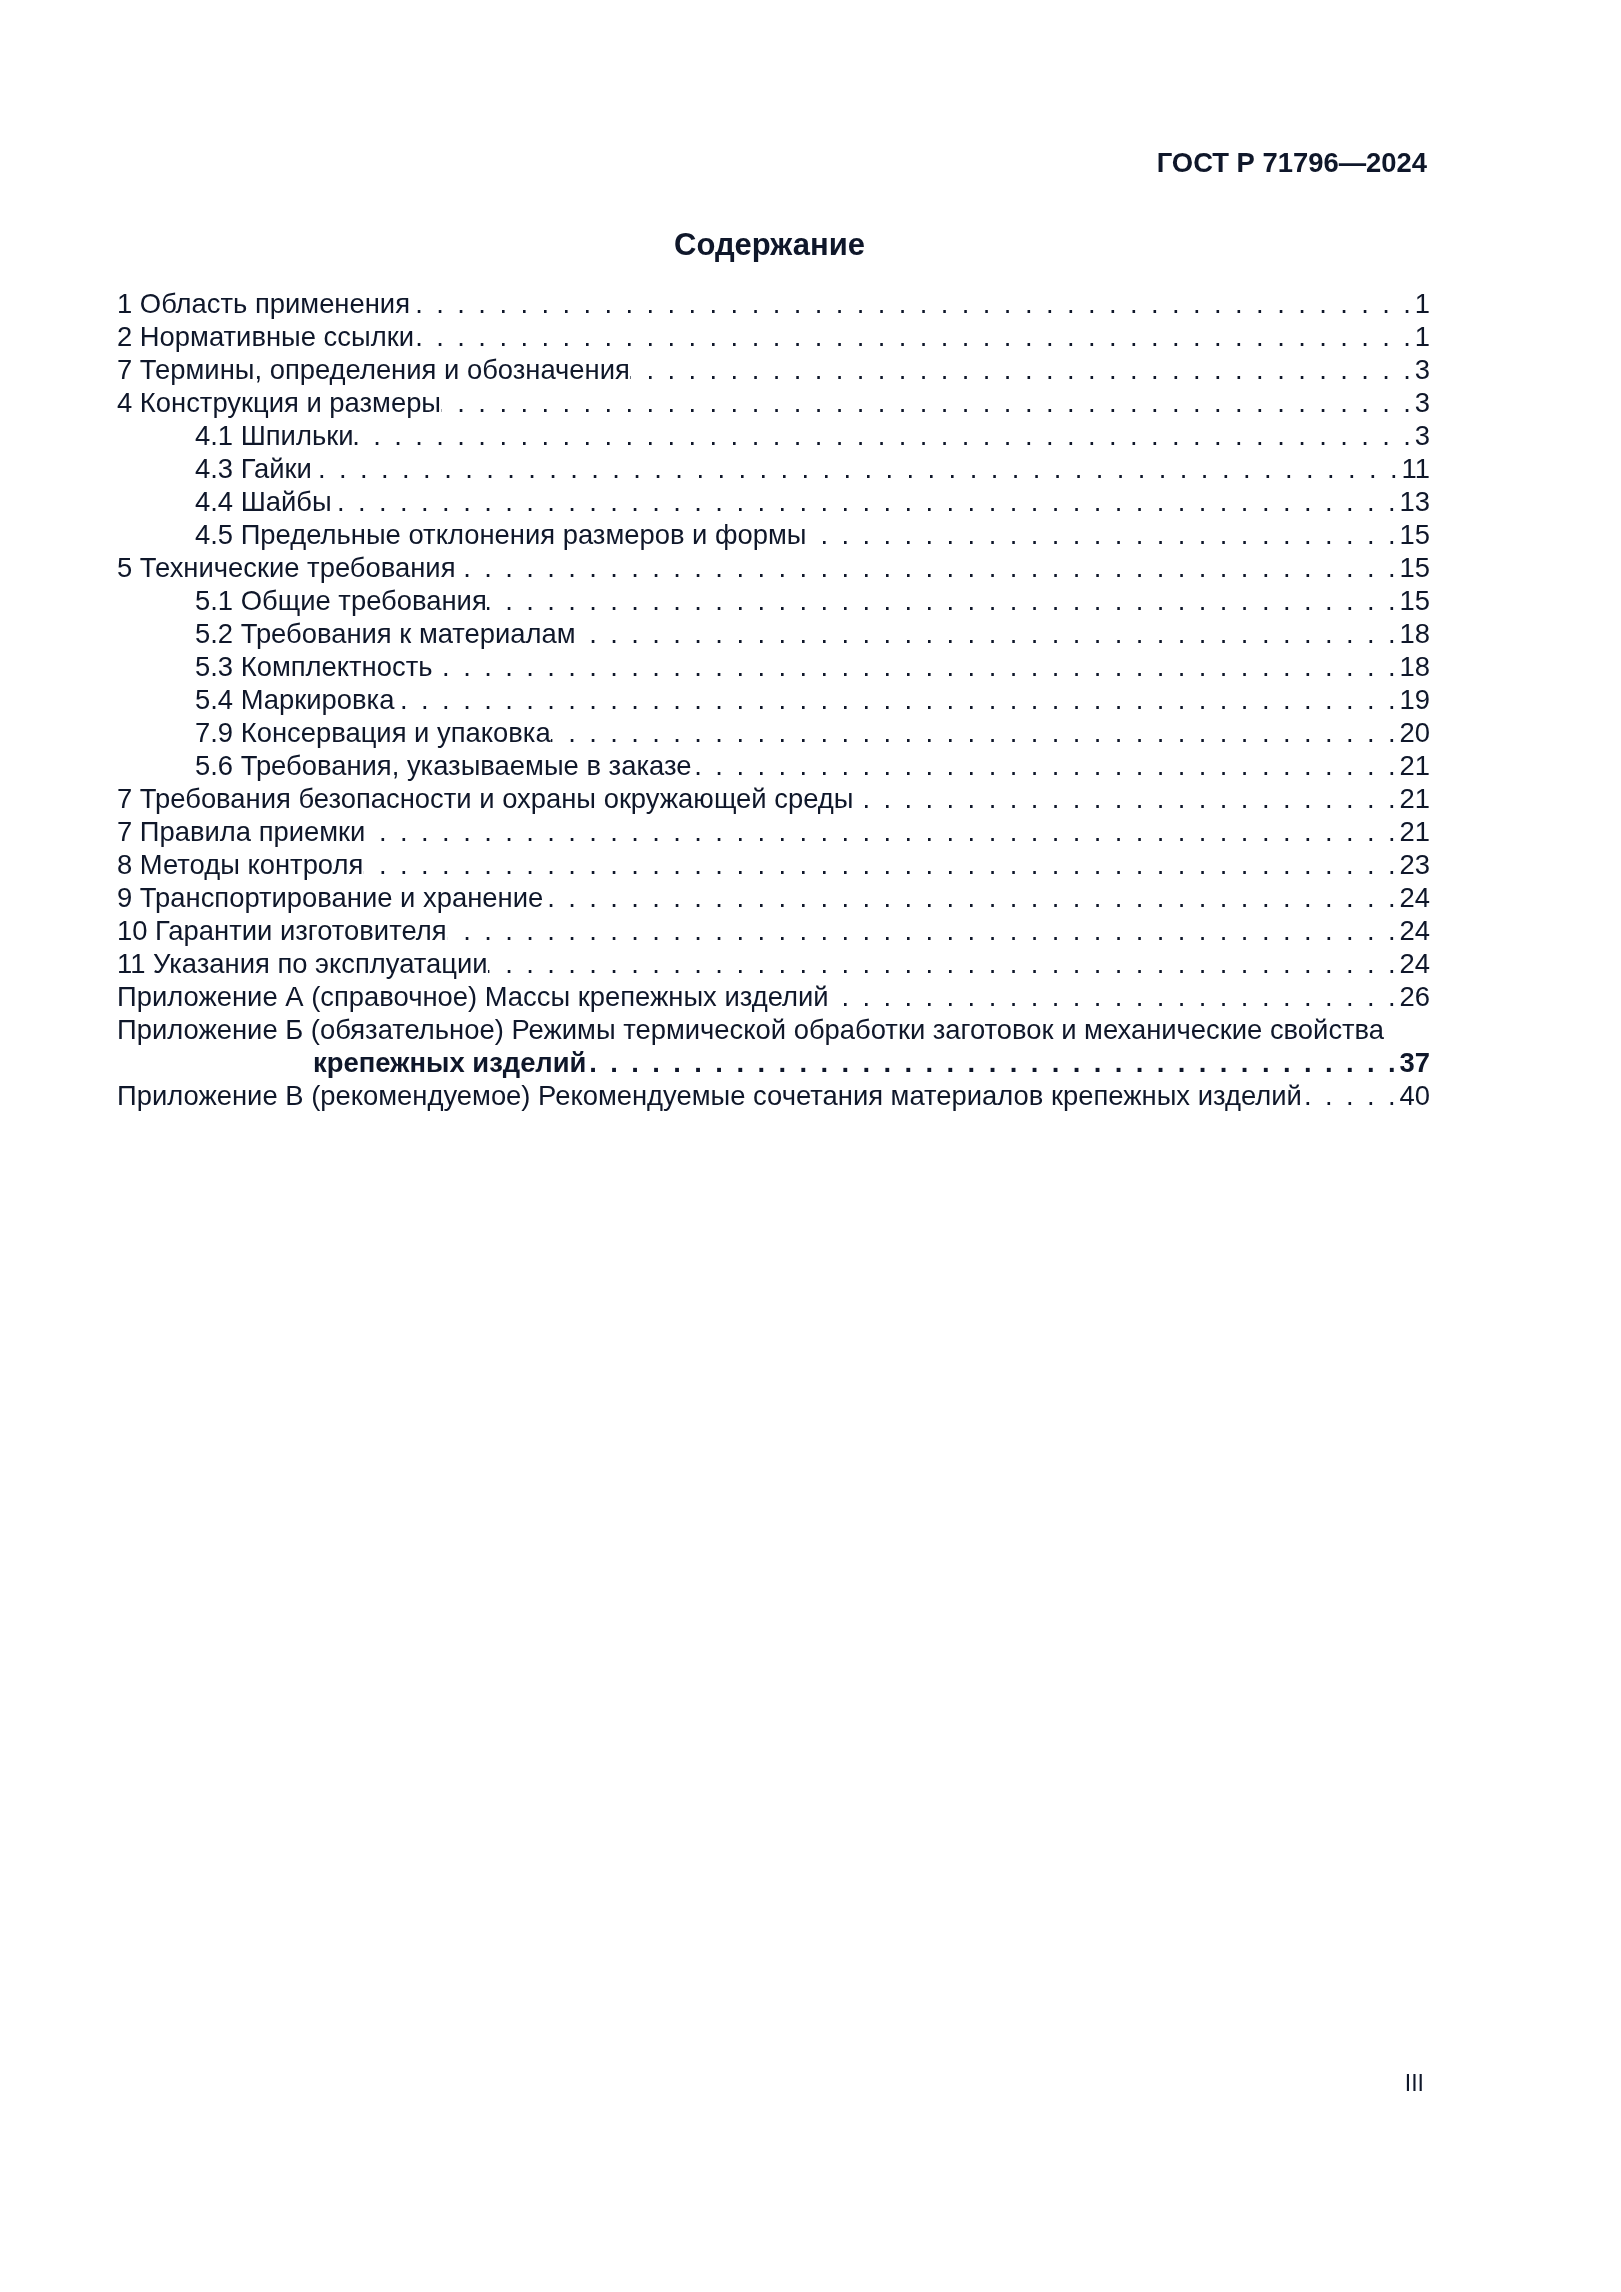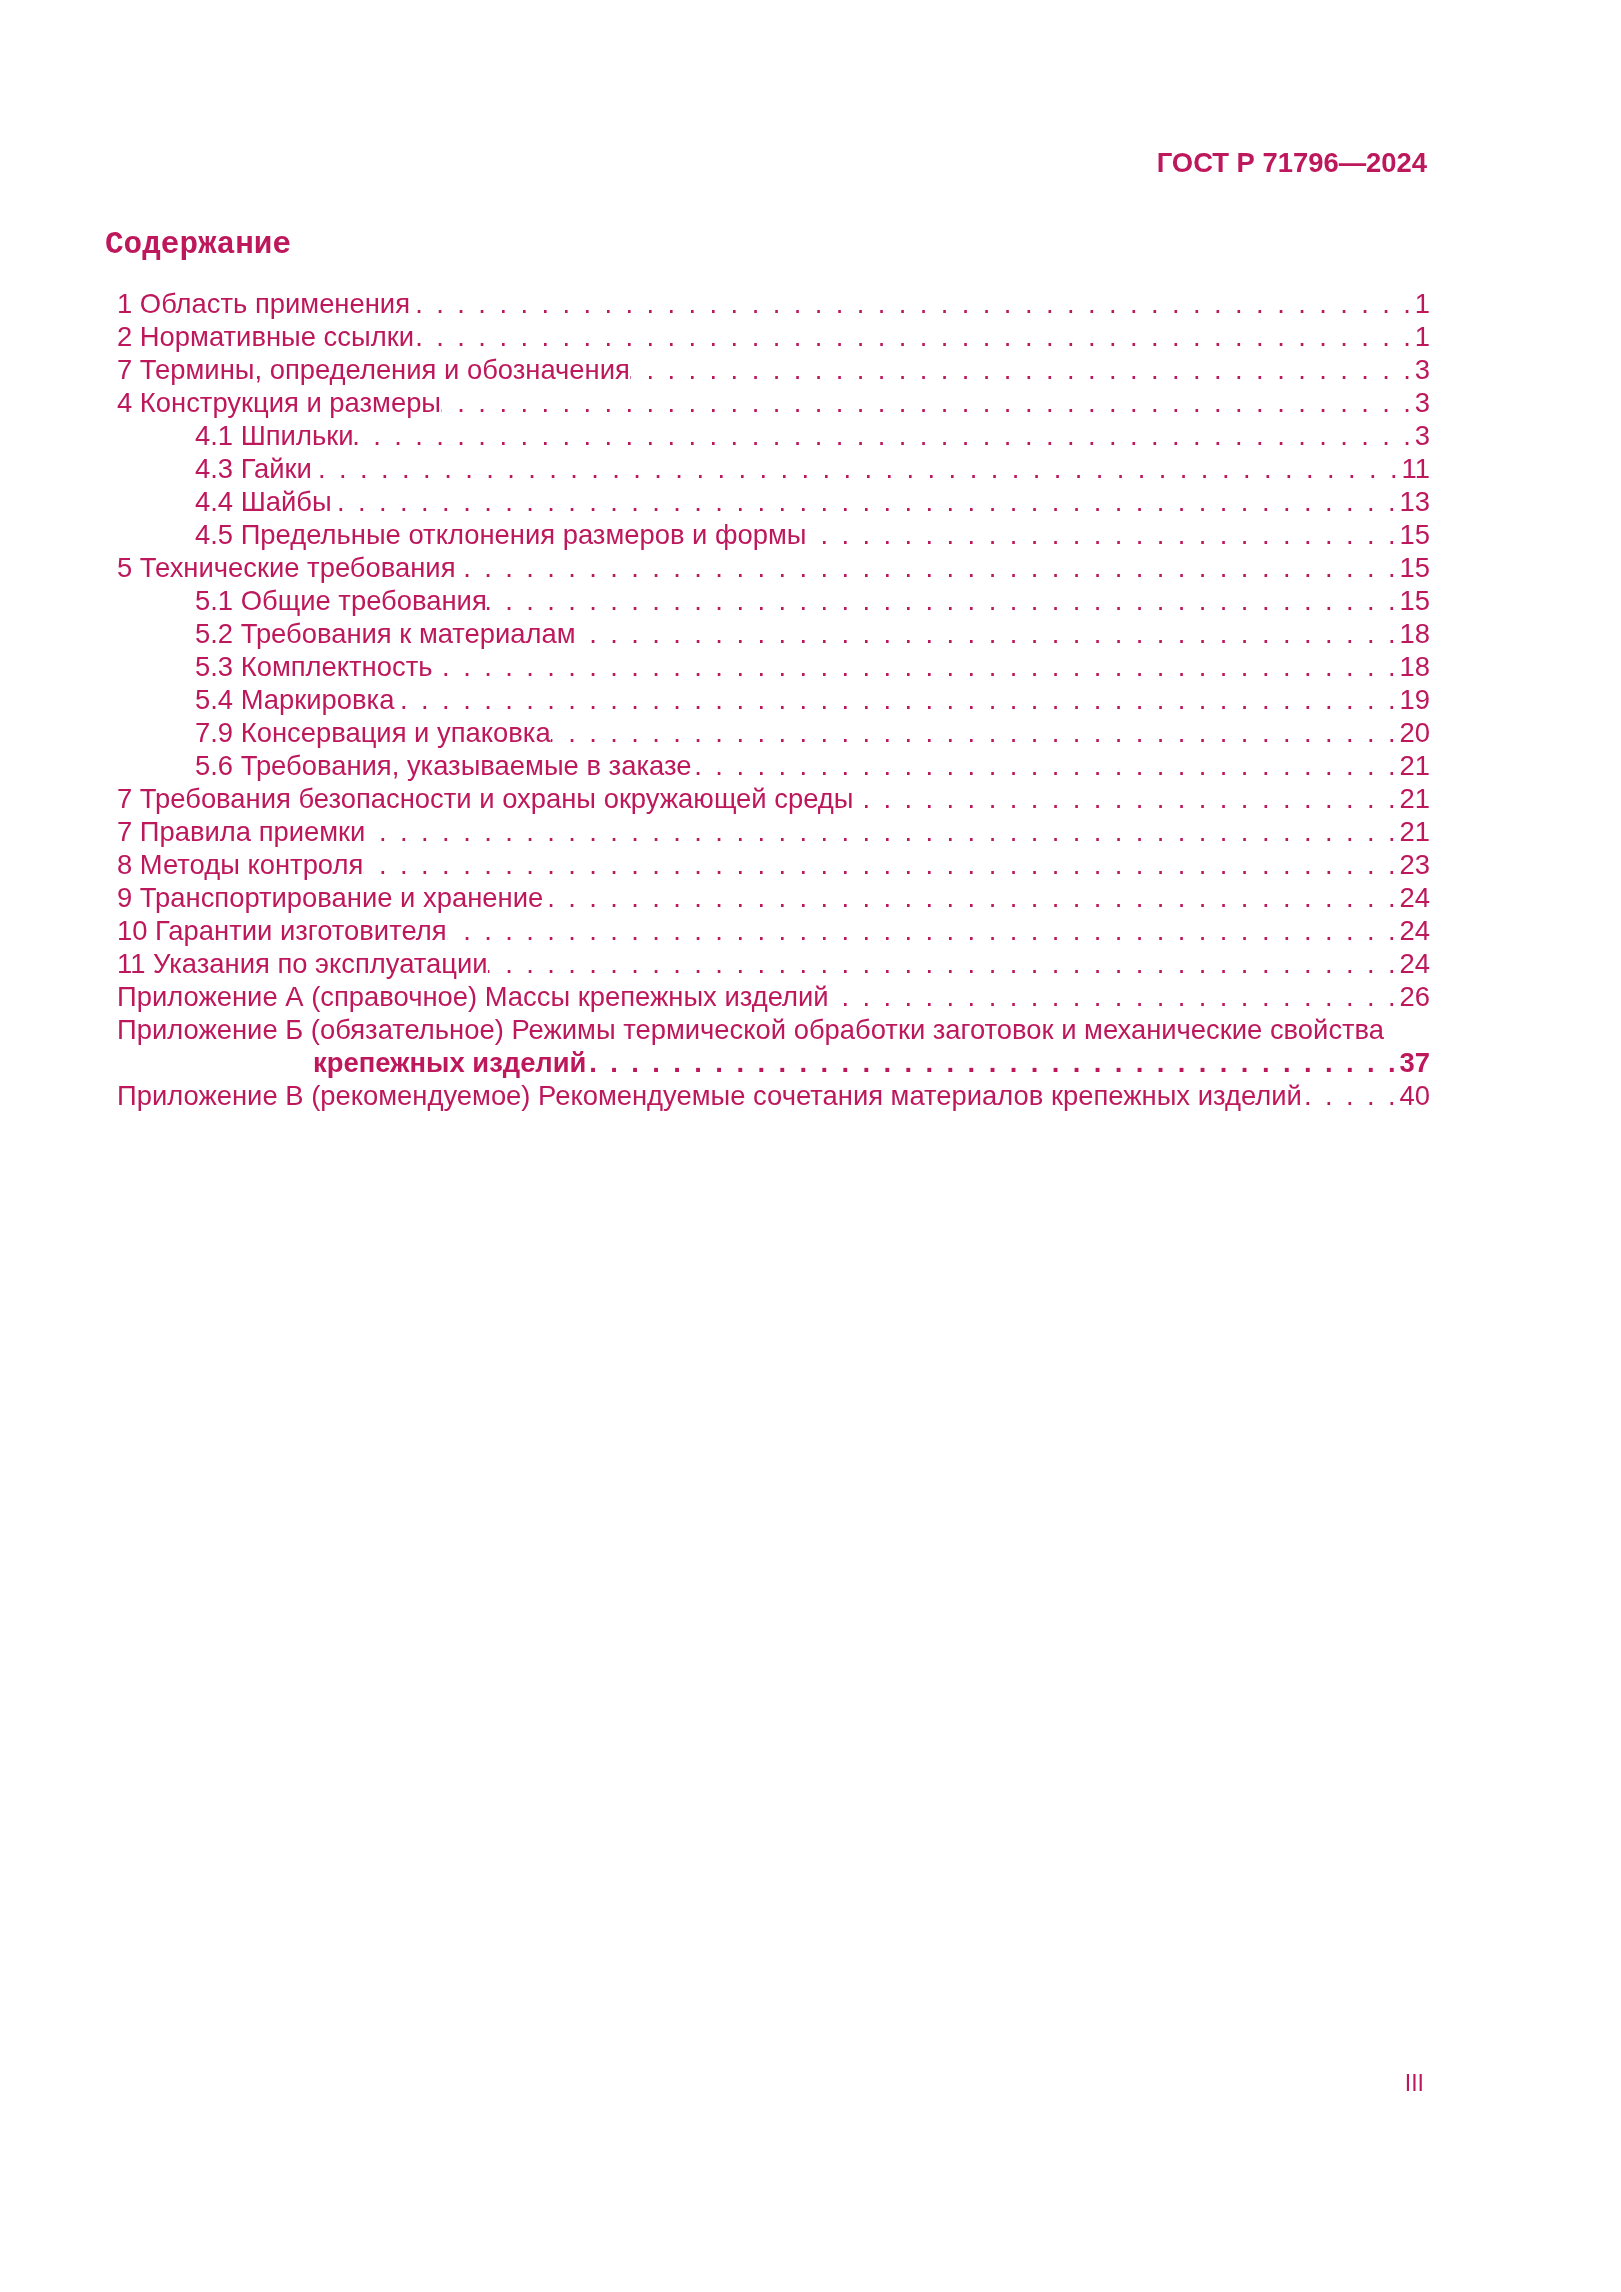--- a/index.html
+++ b/index.html
@@ -5,43 +5,42 @@
   html, body {
     margin: 0;
     padding: 0;
     background: #ffffff;
   }
   .page {
     position: relative;
     width: 1619px;
     height: 2293px;
     background: #ffffff;
-    color: #be185d;
+    color: #0f172a;
     font-family: "Liberation Sans", sans-serif;
     overflow: hidden;
   }
   .doc-code {
     position: absolute;
     top: 148px;
     right: 192px;
     font-size: 27.4px;
     font-weight: 700;
     line-height: 29px;
     white-space: nowrap;
   }
   .doc-title {
     position: absolute;
     top: 225px;
-    left: 105px;
+    left: 113px;
     width: 1313px;
-    text-align: left;
+    text-align: center;
     font-size: 31px;
     font-weight: 700;
     line-height: 39px;
-    font-family: Liberation Mono, monospace;
   }
   .toc {
     position: absolute;
     top: 287px;
     left: 117px;
     width: 1313px;
   }
   .toc-row {
     display: flex;
     align-items: baseline;

